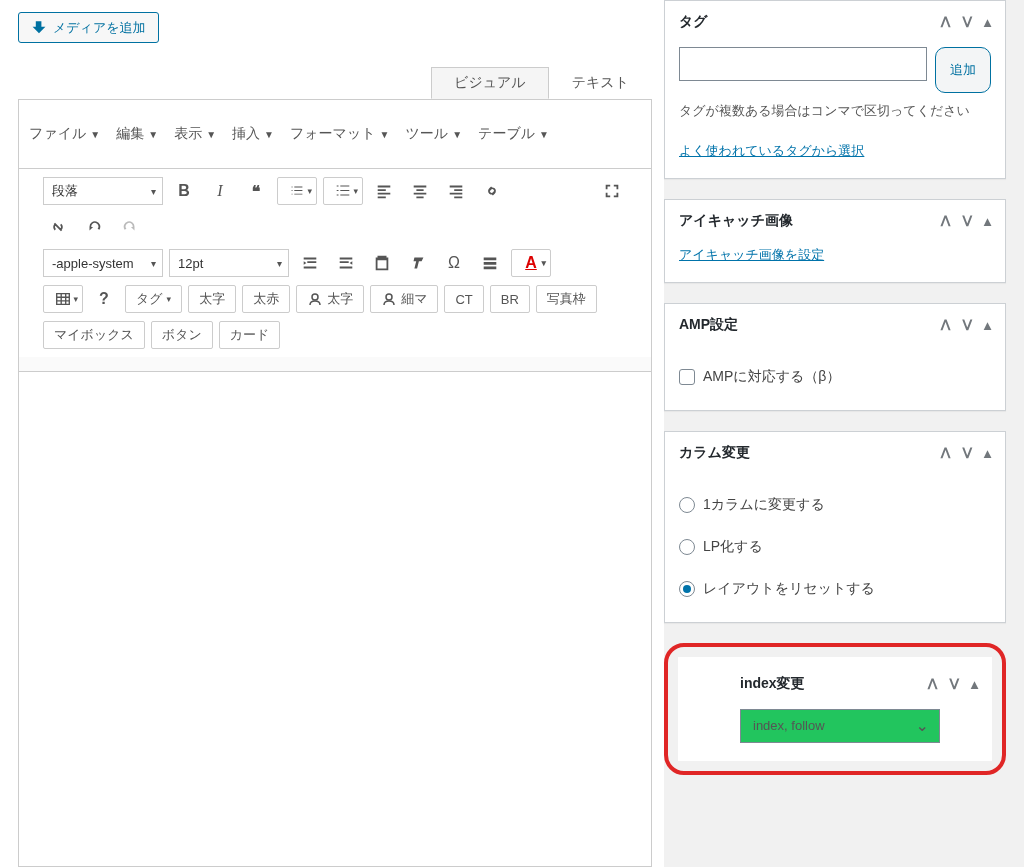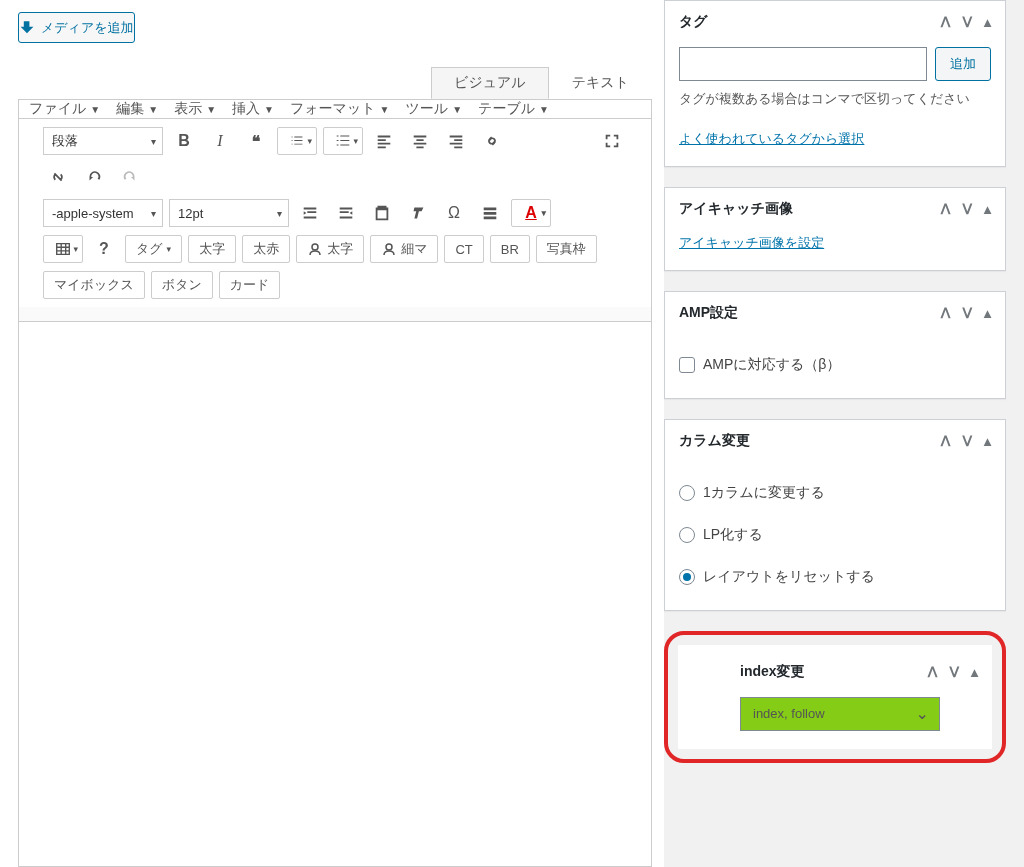--- a/index.html
+++ b/index.html
@@ -14,37 +14,37 @@
     overflow: hidden;
   }
   .layout { display: flex; height: 100%; }
   .main { flex: 1; background: #fff; padding: 12px 12px 0 18px; display: flex; flex-direction: column; }
   .side { width: 360px; padding: 0 18px 0 0; display: flex; flex-direction: column; gap: 20px; }
 
   
   .addmedia {
     display: inline-flex; align-items: center; gap: 6px;
     border: 1px solid #0071a1; background: #f7f7f7; color: #0071a1;
-    padding: 5px 0; border-radius: 3px; font-size: 13px; cursor: pointer;
+    padding: 5px 12px; border-radius: 3px; font-size: 13px; cursor: pointer;
   }
   .addmedia svg { width: 16px; height: 16px; fill: #0071a1; }
 
   
   .tabrow { display: flex; justify-content: space-between; align-items: flex-end; margin-top: 24px; }
   .tabs { display: flex; gap: 0; }
   .tab {
     padding: 6px 22px; color: #555; cursor: pointer; font-size: 14px;
     border: 1px solid transparent; border-bottom: none;
   }
   .tab.active { background: #f5f5f5; border: 1px solid #ccc; border-bottom-color: transparent; }
 
   
   .menubar {
     border: 1px solid #ccc; border-bottom: none; background: #fff;
-    padding: 0 10px; display: flex; flex-wrap: wrap; gap: 16px;
+    padding: 25px 10px; display: flex; flex-wrap: wrap; gap: 16px;
     font-size: 14px; color: #555;
   }
   .menuitem { display: inline-flex; align-items: center; gap: 4px; cursor: pointer; }
   .menuitem .caret { font-size: 10px; color: #555; }
 
   
   .toolbars { border: 1px solid #ccc; border-bottom: none; background: #fff; padding: 4px 24px; }
   .tb-row { display: flex; align-items: center; flex-wrap: wrap; gap: 6px; padding: 4px 0; }
   .tb-select {
     border: 1px solid #ccc; background: #fff; height: 28px; padding: 0 20px 0 8px;
@@ -83,40 +83,40 @@
     cursor: pointer;
   }
   .pb-ctrls { display: inline-flex; gap: 12px; color: #72777c; }
   .pb-ctrls span { cursor: pointer; font-size: 14px; }
   .pb-body { padding: 4px 14px 18px; font-size: 13px; color: #555; }
 
   .taginp-row { display: flex; gap: 8px; }
   .taginp { flex: 1; height: 34px; border: 1px solid #7e8993; padding: 0 8px; font-size: 14px; }
   .addbtn {
     border: 1px solid #0071a1; color: #0071a1; background: #f3f5f6;
-    padding: 0 14px; height: 34px; font-size: 13px; cursor: pointer; border-radius: 3px;
+    padding: 0 14px; height: 46px; font-size: 13px; cursor: pointer; border-radius: 10px;
   }
   .hint { margin-top: 8px; color: #555; line-height: 1.6; }
   a.wp-link { color: #0073aa; text-decoration: underline; cursor: pointer; }
 
   .checkbox-row, .radio-row {
     display: flex; align-items: center; gap: 8px; padding: 6px 0; font-size: 14px; color: #444; margin-top: 12px;
   }
   .checkbox { width: 16px; height: 16px; border: 1px solid #7e8993; border-radius: 3px; }
   .radio {
     width: 16px; height: 16px; border: 1px solid #7e8993; border-radius: 50%;
     display: inline-flex; align-items: center; justify-content: center;
   }
   .radio.checked::after {
     content: ""; width: 8px; height: 8px; background: #0073aa; border-radius: 50%;
   }
 
   .wide-select {
     width: 200px; height: 34px; border: 1px solid #7e8993; padding: 0 28px 0 12px;
-    font-size: 13px; display: inline-flex; align-items: center; position: relative; background: #84cc16;
+    font-size: 13px; display: inline-flex; align-items: center; position: relative; background: #22c55e;
     cursor: pointer;
   }
   .wide-select::after { content: "⌄"; position: absolute; right: 10px; color: #555; font-size: 16px; }
 
   .highlight { border: 4px solid #e02626; border-radius: 20px; padding: 10px; }
   .highlight .postbox { border: none; box-shadow: none; padding-left: 48px; }
   .highlight .pb-header { padding-top: 18px; }
 </style>
 </head>
 <body>

